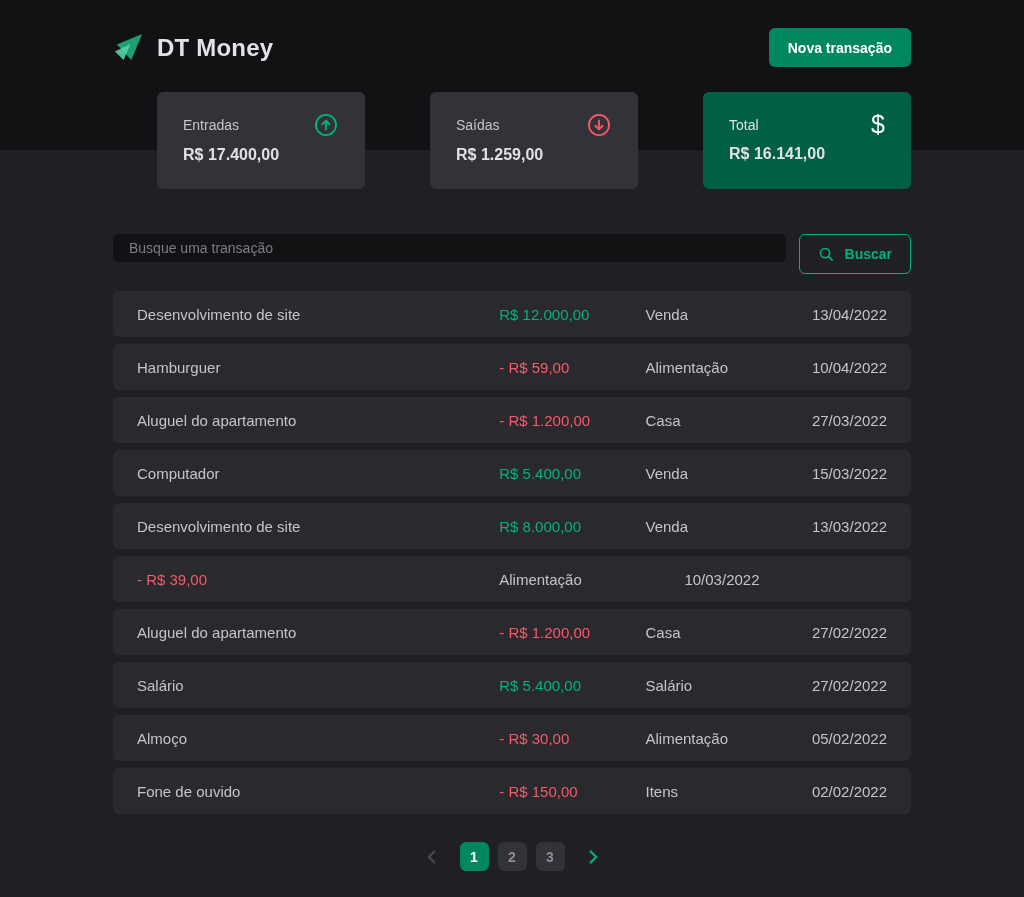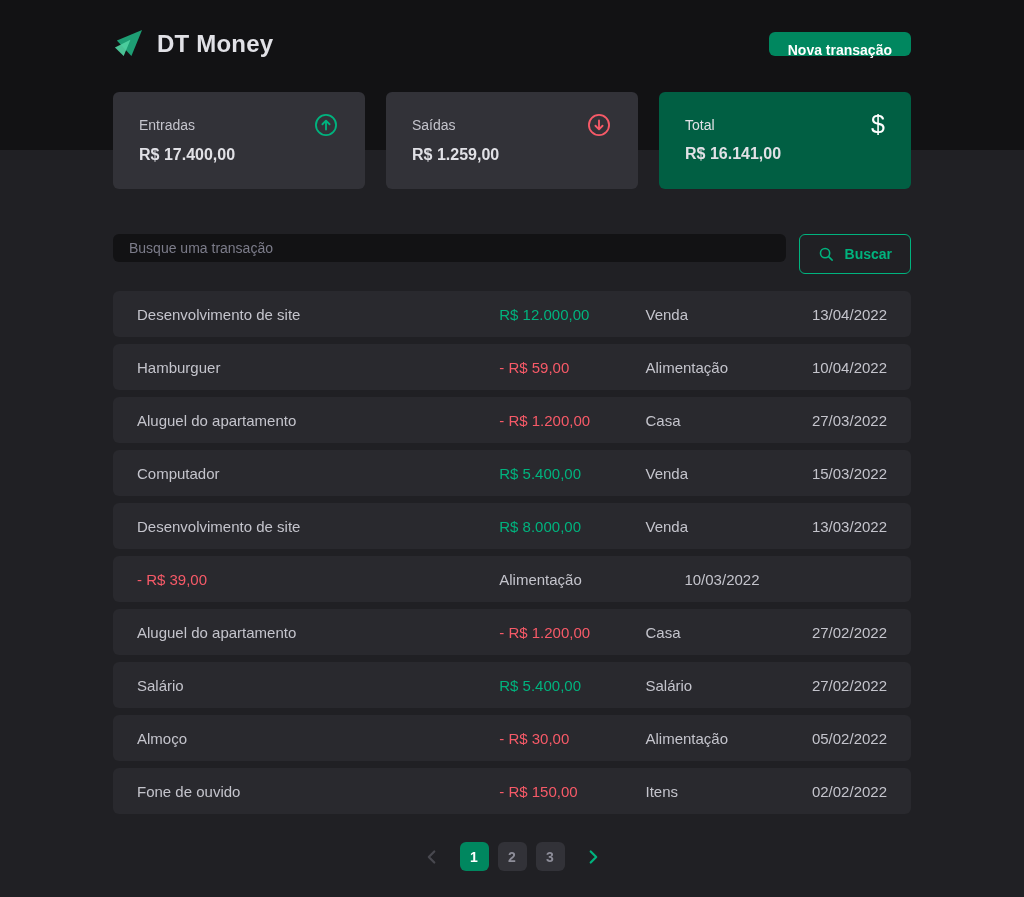--- a/index.html
+++ b/index.html
@@ -15,31 +15,32 @@
   .app-header { background: #121214; height: 150px; }
   .header-inner {
     display: flex; justify-content: space-between; align-items: center;
     padding-top: 28px;
   }
   .brand { display: flex; align-items: center; gap: 13px; }
   .brand-title { font-size: 24px; font-weight: bold; color: #E1E1E6; letter-spacing: 0.2px; }
   .new-tx-btn {
     background: #00875F; color: #FFFFFF; border: none; border-radius: 6px;
     font-family: "Liberation Sans", sans-serif;
-    font-size: 14px; font-weight: bold; padding: 10px 19px; cursor: pointer; height: 24px;
+    font-size: 14px; font-weight: bold; padding: 10px 19px; cursor: pointer; height: 39px;
   }
 
   
   .cards {
     display: grid; grid-template-columns: repeat(3, 1fr); gap: 21px;
     margin-top: -58px;
   }
   .card {
     background: #323238; border-radius: 6px; height: 97px;
     padding: 20px 26px;
+    margin-left: 44px;
   }
   .card.highlight { background: #015F43; }
   .card-top {
     display: flex; justify-content: space-between; align-items: center;
     font-size: 14px; color: #C4C4CC;
   }
   .card.highlight .card-top { color: #E1E1E6; }
   .card-value { margin-top: 8px; font-size: 16px; font-weight: bold; color: #E1E1E6; }
   .dollar-glyph { font-size: 25px; color: #FFFFFF; font-weight: 400; line-height: 1; }
 

